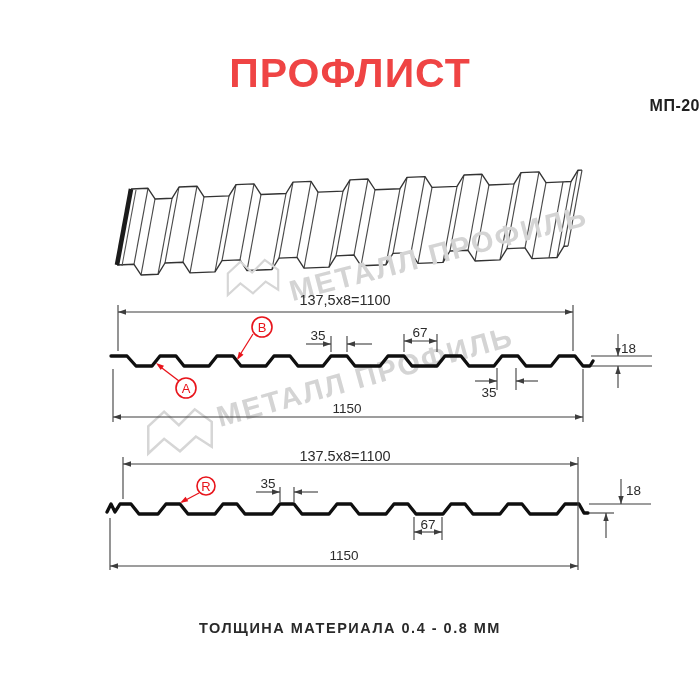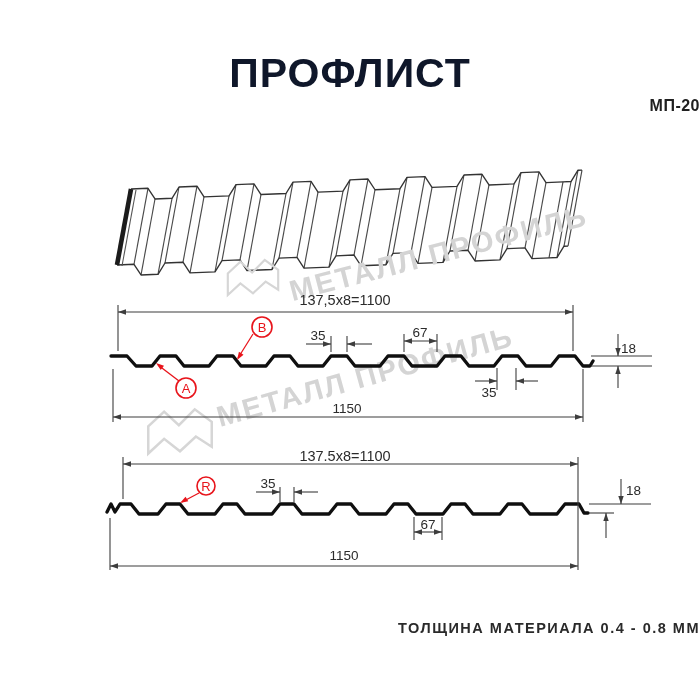--- a/index.html
+++ b/index.html
@@ -1,22 +1,22 @@
 <!DOCTYPE html>
 <html><head>
 <meta charset="utf-8">
 <style>
   html,body{margin:0;padding:0;background:#fff;}
   .stage{position:relative;width:700px;height:700px;background:#ffffff;overflow:hidden;
          font-family:"Liberation Sans",sans-serif;}
   .title{position:absolute;top:50px;left:0;width:100%;text-align:center;
-         font-size:41px;font-weight:800;letter-spacing:1px;color:#0f172a;}
+         font-size:41px;font-weight:800;letter-spacing:1px;color:#ef4444;}
   .subtitle{position:absolute;top:97px;left:0;width:100%;text-align:right;
          font-size:16px;font-weight:700;letter-spacing:.5px;color:#202020;}
-  .footer{position:absolute;top:620px;left:0;width:100%;text-align:right;
+  .footer{position:absolute;top:620px;left:0;width:100%;text-align:center;
          font-size:14.5px;font-weight:700;letter-spacing:1.5px;color:#2a2a2a;}
   .lay{position:absolute;left:0;top:0;}
   .wm{position:absolute;color:#d4d4d4;font-weight:700;font-size:29px;letter-spacing:2px;
       white-space:nowrap;}
   #wm1{left:286px;top:276px;transform:rotate(-14.5deg);transform-origin:0 0;}
   #wm2{left:213px;top:402px;transform:rotate(-15.5deg);transform-origin:0 0;}
   .wmlogo{position:absolute;}
   svg text{font-family:"Liberation Sans",sans-serif;fill:#2b2b2b;}
   .dimtxt{font-size:13.5px;}
   .dimlg{font-size:14.5px;}

